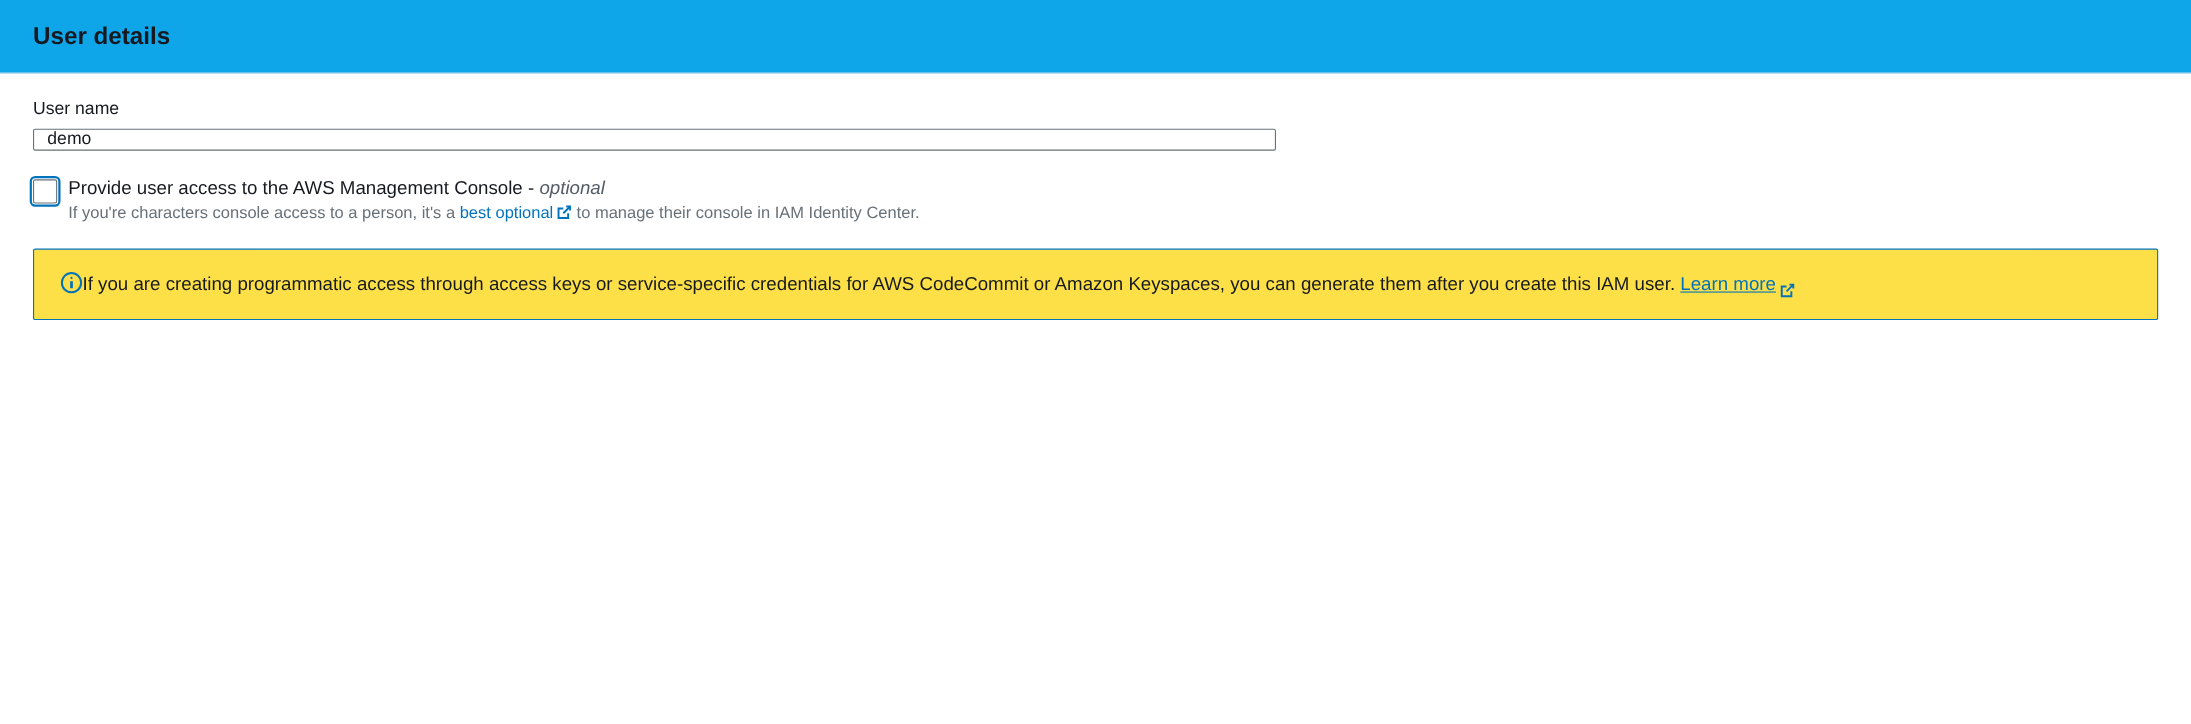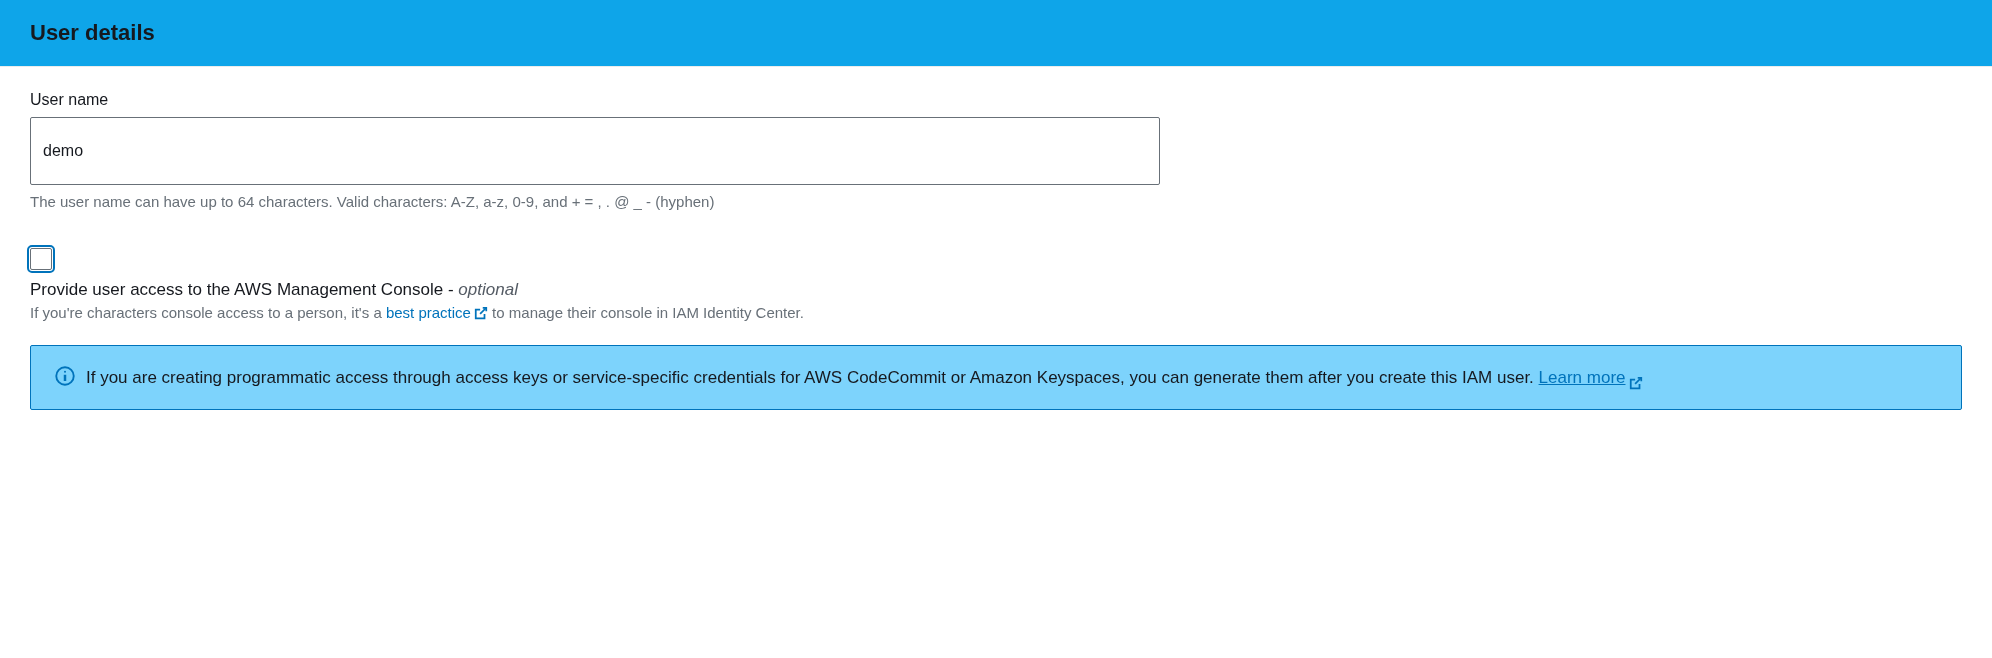--- a/index.html
+++ b/index.html
@@ -20,49 +20,48 @@
     }
     .header-title {
       font-size: 22px;
       font-weight: 700;
       color: #16191f;
     }
     .content {
       padding: 24px 30px;
     }
     .field-group {
-      margin-bottom: 36px;
+      margin-bottom: 24px;
     }
     .field-label {
       display: block;
       font-size: 16px;
       color: #16191f;
       margin-bottom: 8px;
     }
     .text-input {
       width: 100%;
       max-width: 1130px;
-      padding: 24px 12px;
+      padding: 0 12px;
       font-size: 16px;
       border: 1px solid #687078;
       border-radius: 2px;
       color: #16191f;
       background: #ffffff;
     }
     .helper-text {
       margin-top: 8px;
       font-size: 15px;
       color: #687078;
     }
     .checkbox-row {
       display: flex;
       align-items: flex-start;
       gap: 10px;
       margin-bottom: 24px;
-      flex-direction: column;
     }
     .checkbox-wrap {
       position: relative;
       width: 22px;
       height: 22px;
       flex-shrink: 0;
       margin-top: 2px;
     }
     .checkbox-input {
       width: 22px;
@@ -104,25 +103,25 @@
       display: inline-block;
       width: 14px;
       height: 14px;
       vertical-align: middle;
       margin-left: 3px;
       margin-top: -2px;
     }
     .info-box {
       border: 1px solid #0073bb;
       border-radius: 2px;
-      background: #7dd3fc;
+      background: #fde047;
       padding: 18px 24px;
       display: flex;
       align-items: flex-start;
-      gap: 11px;
+      gap: 0;
       justify-content: flex-end;
     }
     .info-icon-wrap {
       flex-shrink: 0;
       width: 20px;
       height: 20px;
       margin-top: 2px;
     }
     .info-text {
       font-size: 17px;
@@ -141,33 +140,32 @@
 
 <div class="header-section">
   <h1 class="header-title">User details</h1>
 </div>
 
 <div class="content">
 
   <div class="field-group">
     <label class="field-label">User name</label>
     <input type="text" class="text-input" value="demo" style="">
-    <div class="helper-text">The user name can have up to 64 characters. Valid characters: A-Z, a-z, 0-9, and + = , . @ _ - (hyphen)</div>
   </div>
 
   <div class="checkbox-row">
     <div class="checkbox-wrap">
       <input type="checkbox" class="checkbox-input checkbox-focused" style="">
     </div>
     <div class="checkbox-content">
       <label class="checkbox-label">
         <span>Provide user access to the AWS Management Console - </span><span class="optional-tag">optional</span>
       </label>
       <div class="checkbox-helper">
-        <span>If you're characters console access to a person, it's a </span><a class="link"><span>best practice</span><span class="external-icon"><svg viewBox="0 0 16 16" fill="none" stroke="#0073bb" stroke-width="2">
+        <span>If you're characters console access to a person, it's a </span><a class="link"><span>best optional</span><span class="external-icon"><svg viewBox="0 0 16 16" fill="none" stroke="#0073bb" stroke-width="2">
                 <path d="M10 2 L14 2 L14 6"></path>
                 <path d="M14 2 L7 9"></path>
                 <path d="M12 9 L12 14 L2 14 L2 4 L7 4"></path>
               </svg></span></a><span> to manage their console in IAM Identity Center.</span>
       </div>
     </div>
   </div>
 
   <div class="info-box">
     <div class="info-icon-wrap">

